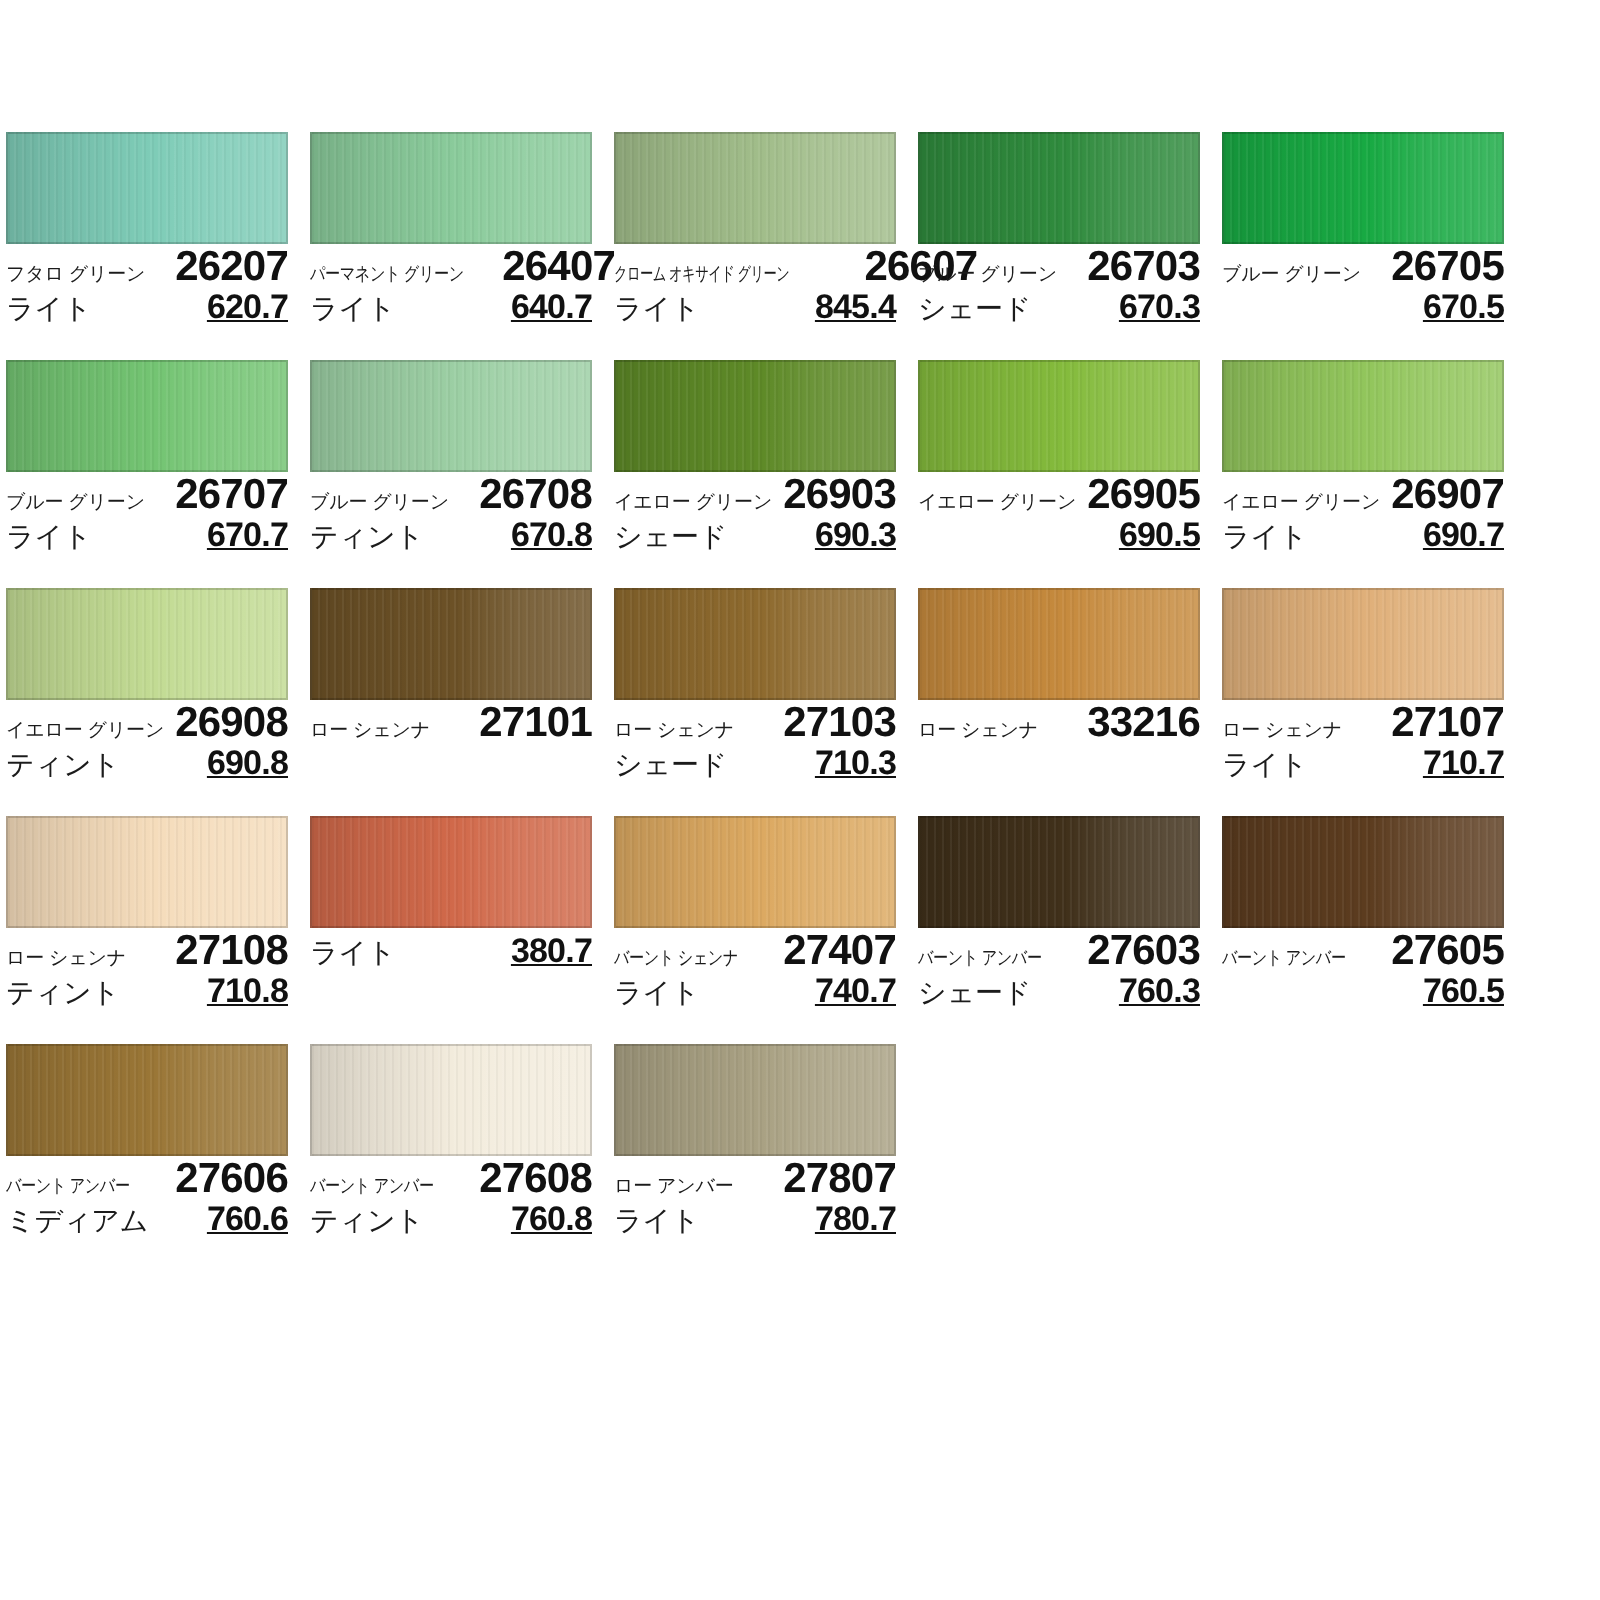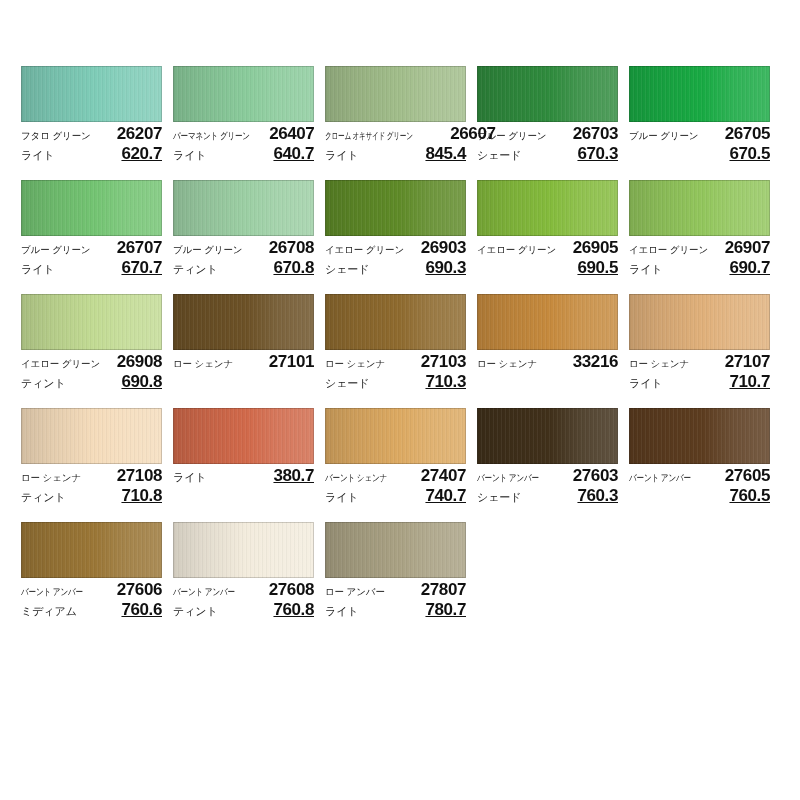--- a/index.html
+++ b/index.html
@@ -16,21 +16,21 @@
 
   #chart {
     position: relative;
     width: 800px;
     height: 800px;
     background: #ffffff;
   }
 
   .swatch-grid {
     position: absolute;
-    left: 21px;
+    left: 3px;
     top: 66px;
     width: 760px;
   }
 
   .swatch-row {
     display: flex;
     flex-direction: row;
     height: 114px;
   }
 
@@ -103,28 +103,28 @@
   }
   .pname.sq {          
     transform: scaleX(0.80);
     letter-spacing: -0.3px;
   }
   .pname.sq2 {
     transform: scaleX(0.70);
     letter-spacing: -0.4px;
   }
   .pnum {
-    font-size: 17px;
+    font-size: 21px;
     font-weight: bold;
     color: #111111;
     letter-spacing: -0.4px;
     white-space: nowrap;
   }
   .pvariant {
-    font-size: 11px;
+    font-size: 14px;
     color: #1b1b1b;
     white-space: nowrap;
     letter-spacing: -0.1px;
   }
   .pcode {
     font-size: 17px;
     font-weight: bold;
     color: #111111;
     letter-spacing: -0.4px;
     white-space: nowrap;

